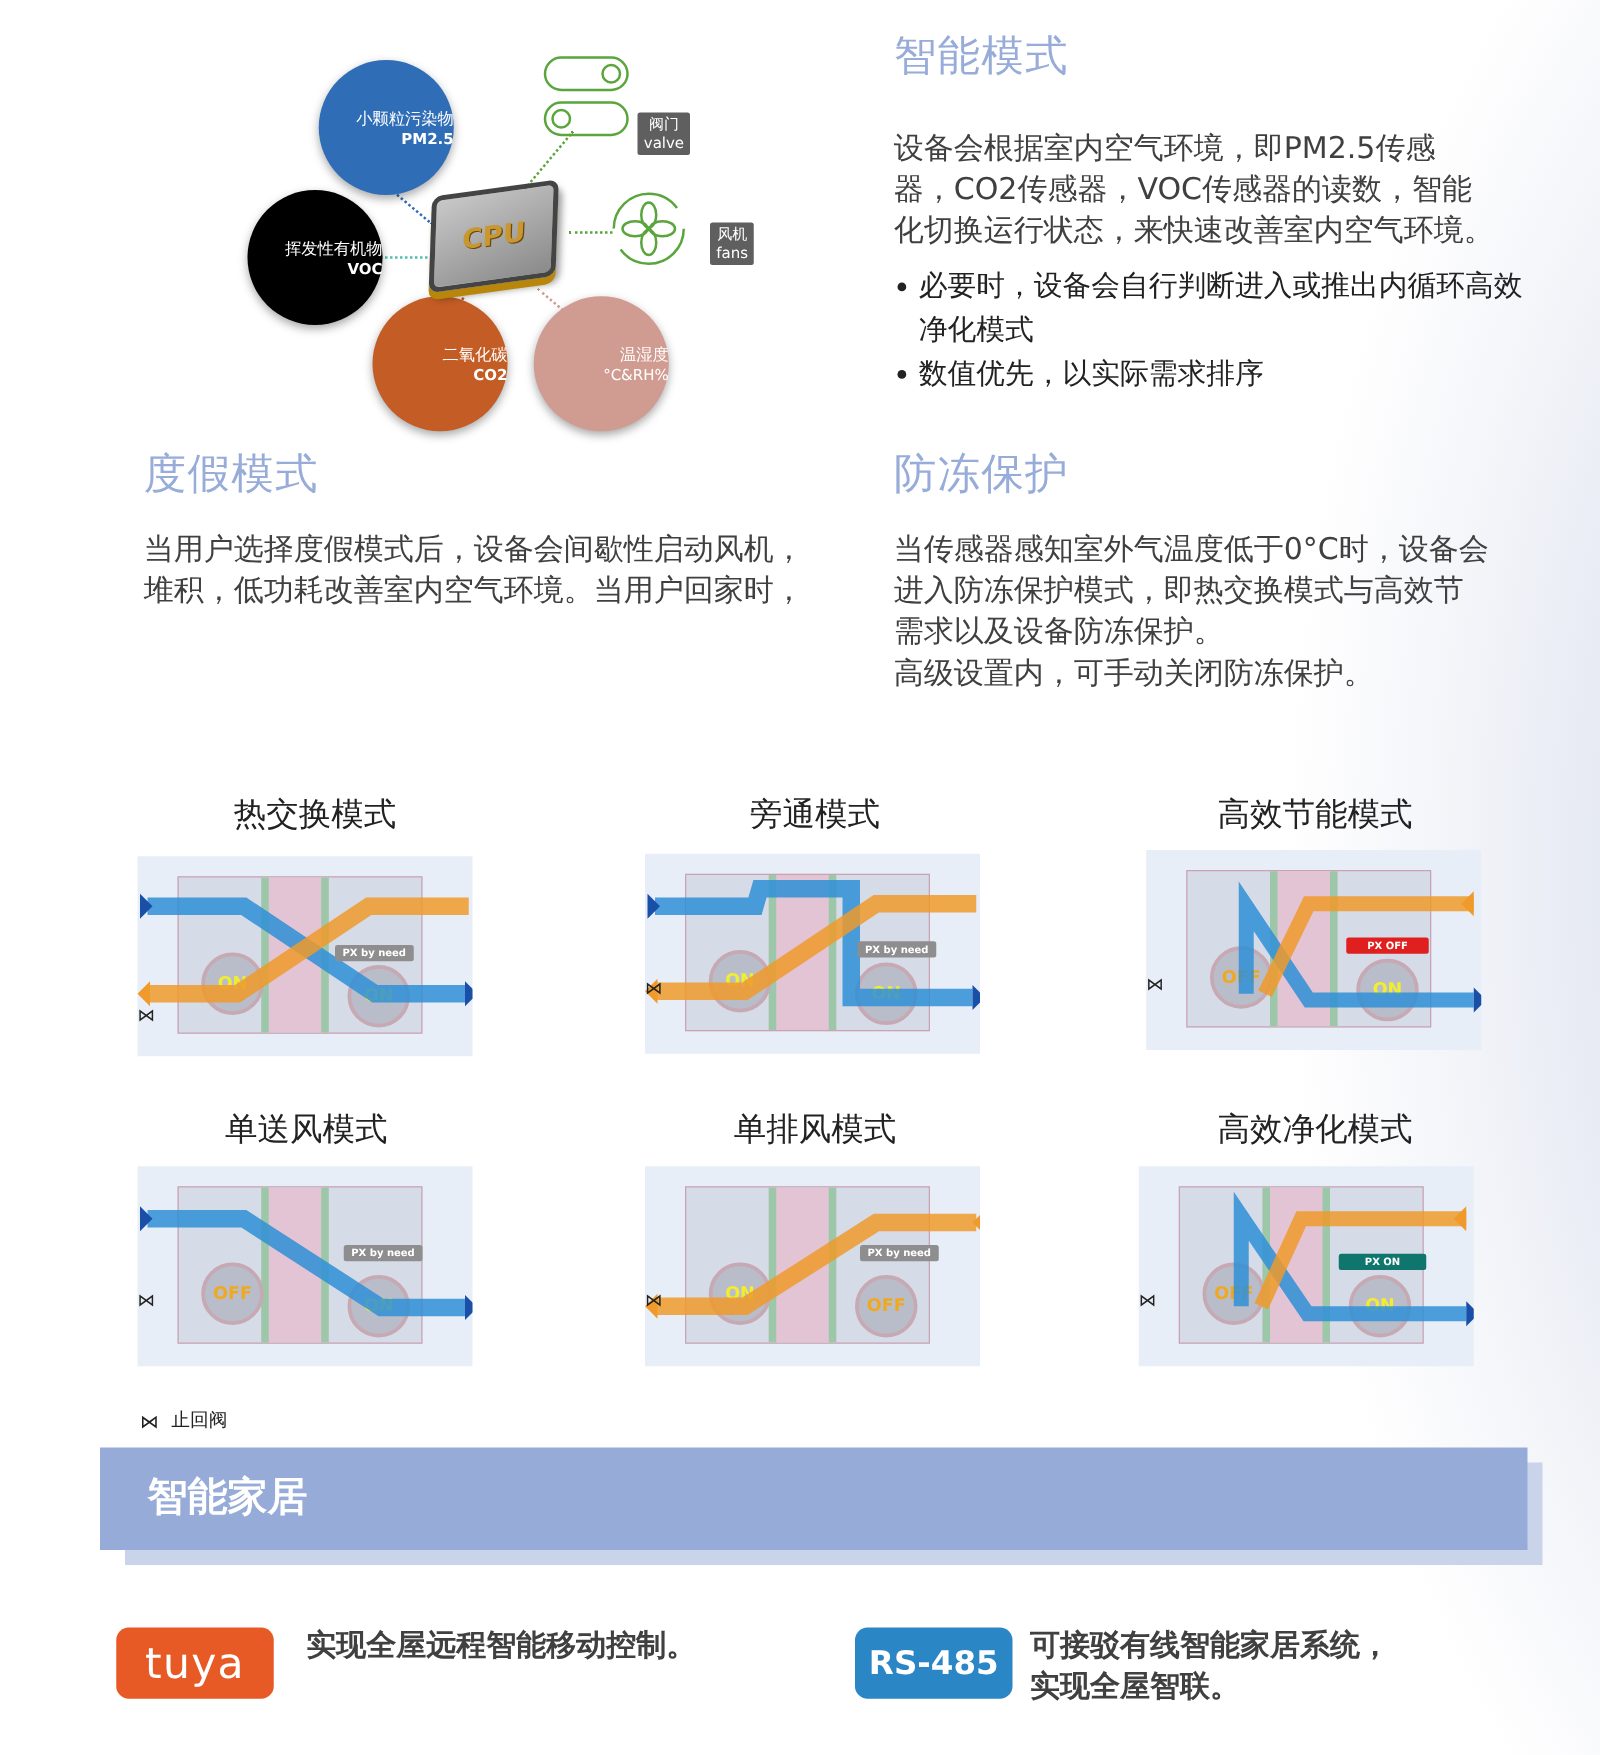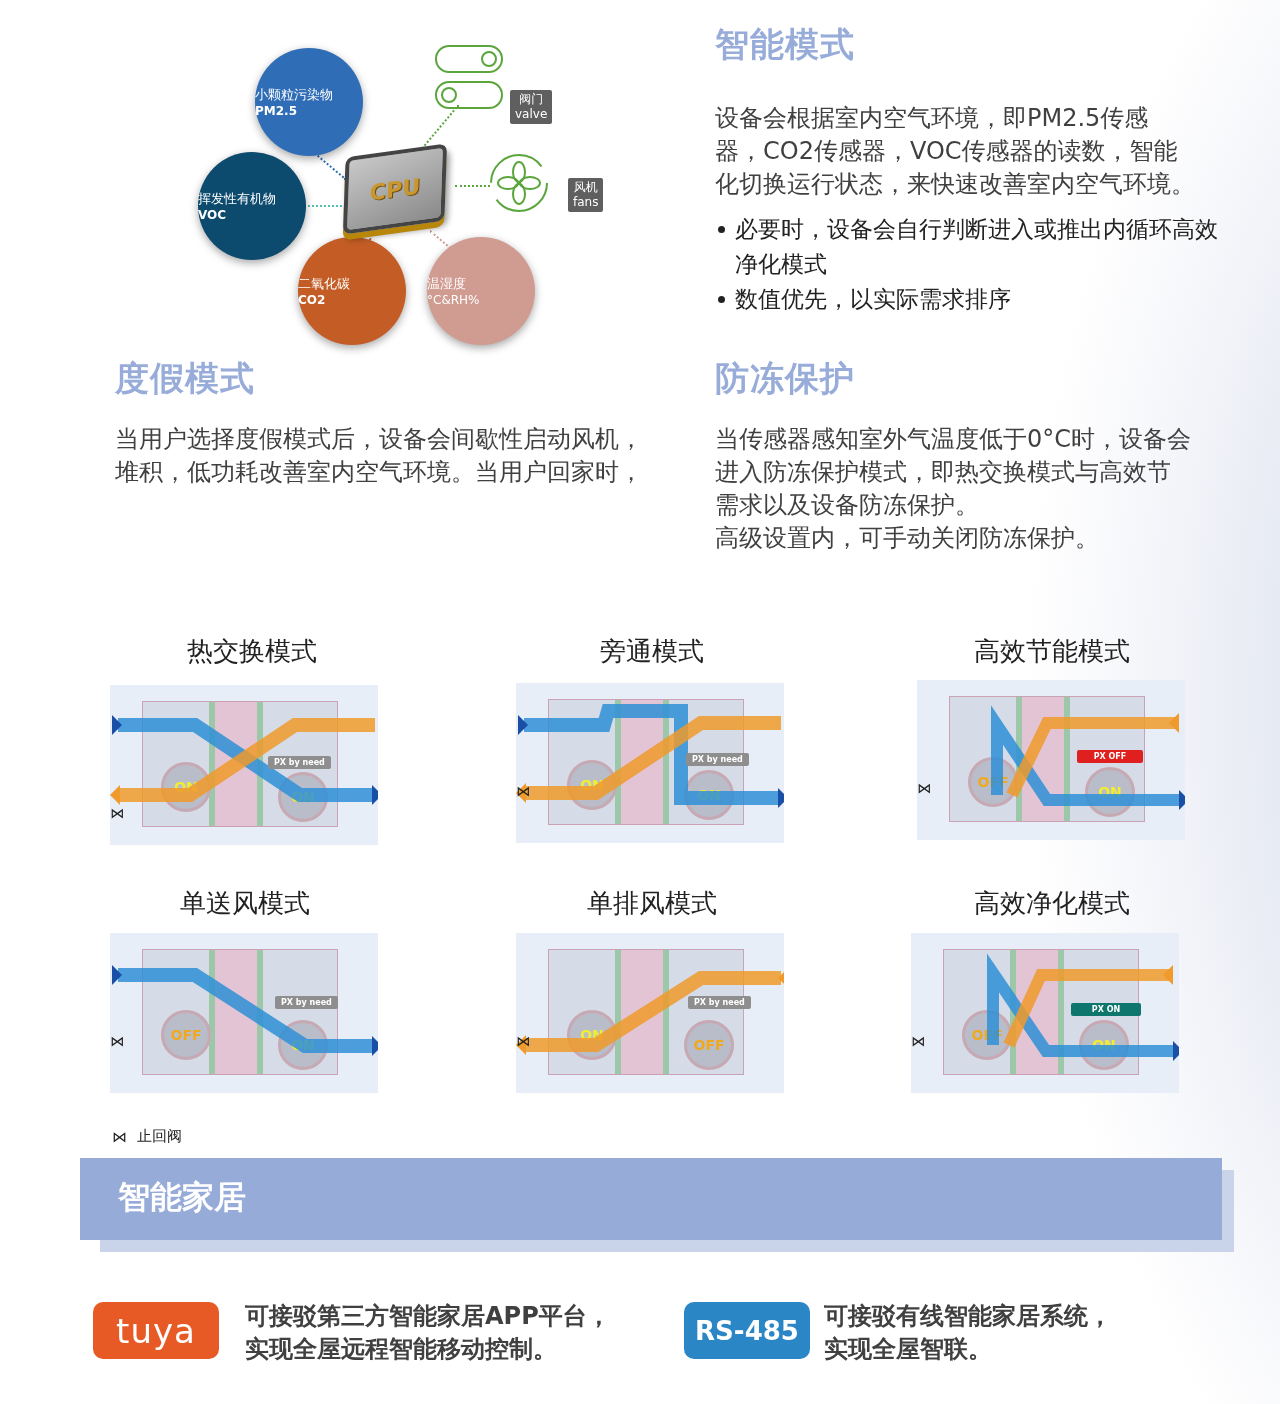--- a/index.html
+++ b/index.html
@@ -1,26 +1,26 @@
 <!DOCTYPE html>
 <html><head>
 <meta charset="utf-8">
 <style>
 *{box-sizing:border-box;margin:0;padding:0}
 body{width:1280px;height:1404px;position:relative;overflow:hidden;font-family:"DejaVu Sans","Liberation Sans",sans-serif;color:#3b3b3b;
 background:radial-gradient(ellipse 900px 1400px at 1700px 700px,#cfd6e8 0%,#e4e8f2 45%,#f5f6fa 62%,#ffffff 75%)}
 .abs{position:absolute}
 
-.h-blue{color:#98acd9;font-size:34px;font-weight:bold;letter-spacing:1px}
+.h-blue{color:#98acd9;font-size:34px;font-weight:normal;letter-spacing:1px}
 .para{font-size:24px;font-weight:normal;line-height:33px;color:#404040}
 .bullets{list-style:none;font-size:23px;line-height:35px;color:#222}
 .bullets li{position:relative;padding-left:20px}
 .bullets li::before{content:"";position:absolute;left:3px;top:14px;width:7px;height:7px;border-radius:50%;background:#222}
 
-.circle{position:absolute;border-radius:50%;display:flex;flex-direction:column;align-items:flex-start;justify-content:center;color:#fff;text-align:center;box-shadow:0 3px 8px rgba(0,0,0,.35)}
+.circle{position:absolute;border-radius:50%;display:flex;flex-direction:column;align-items:flex-end;justify-content:center;color:#fff;text-align:center;box-shadow:0 3px 8px rgba(0,0,0,.35)}
 .circle .c1{font-size:13px}
 .circle .c2{font-size:12px;font-weight:bold}
 .dots{position:absolute;border-top:2px dotted}
 .cpu{position:absolute;left:345px;top:150px;width:100px;height:78px;background:linear-gradient(160deg,#c8c8c8,#8a8a8a);border:4px solid #444;border-radius:8px;transform:skewX(-10deg) rotate(-8deg);display:flex;align-items:center;justify-content:center;box-shadow:0 6px 0 #b8860b,3px 6px 6px rgba(0,0,0,.4)}
 .cpu span{font-size:22px;font-weight:bold;color:#c9972f;text-shadow:1px 1px 0 #6b4a10}
 .tag{position:absolute;background:#5f5f5f;color:#fff;font-size:12px;line-height:15px;text-align:center;padding:2px 5px;border-radius:2px}
 .toggle{position:absolute;width:68px;height:28px;border:2px solid #5aa53c;border-radius:14px}
 .toggle i{position:absolute;top:4px;width:16px;height:16px;border:2px solid #5aa53c;border-radius:50%}
 
 .mode-title{position:absolute;font-size:26px;color:#222;text-align:center;width:300px}
@@ -46,21 +46,21 @@
   <div class="dots" style="left:300px;top:205px;width:50px;border-color:#52bfb1"></div>
   <div class="dots" style="left:352px;top:248px;width:25px;border-color:#c35c25;transform:rotate(-60deg)"></div>
   <div class="dots" style="left:430px;top:230px;width:35px;border-color:#d09b90;transform:rotate(40deg);transform-origin:left"></div>
   <div class="dots" style="left:420px;top:150px;width:60px;border-color:#5aa53c;transform:rotate(-50deg);transform-origin:left"></div>
   <div class="dots" style="left:455px;top:185px;width:35px;border-color:#5aa53c"></div>
 
   <div class="circle" style="left:255px;top:48px;width:108px;height:108px;background:#2f6db7">
     <div class="c1">小颗粒污染物</div>
     <div class="c2">PM2.5</div>
   </div>
-  <div class="circle" style="left:198px;top:152px;width:108px;height:108px;background:#0c4a6e">
+  <div class="circle" style="left:198px;top:152px;width:108px;height:108px;background:#000000">
     <div class="c1">挥发性有机物</div>
     <div class="c2">VOC</div>
   </div>
   <div class="circle" style="left:298px;top:237px;width:108px;height:108px;background:#c35c25">
     <div class="c1">二氧化碳</div>
     <div class="c2">CO2</div>
   </div>
   <div class="circle" style="left:427px;top:237px;width:108px;height:108px;background:#d09b90">
     <div class="c1">温湿度</div>
     <div class="c2" style="font-weight:normal">°C&amp;RH%</div>
@@ -229,21 +229,20 @@
 
 <div class="bar-shadow"></div>
 <div class="bar">
   <span>智能家居</span>
 </div>
 
 <div class="logo" style="left:93px;top:1302px;width:126px;height:57px;background:#e85a25;font-size:34px;font-weight:normal;letter-spacing:1px">
   <span>tuya</span>
 </div>
 <div class="stext" style="left:245px;top:1300px">
-  <div>可接驳第三方智能家居APP平台，</div>
   <div>实现全屋远程智能移动控制。</div>
 </div>
 
 <div class="logo" style="left:684px;top:1302px;width:126px;height:57px;background:#2a86c4;font-size:26px">
   <span>RS-485</span>
 </div>
 <div class="stext" style="left:824px;top:1300px">
   <div>可接驳有线智能家居系统，</div>
   <div>实现全屋智联。</div>
 </div>

